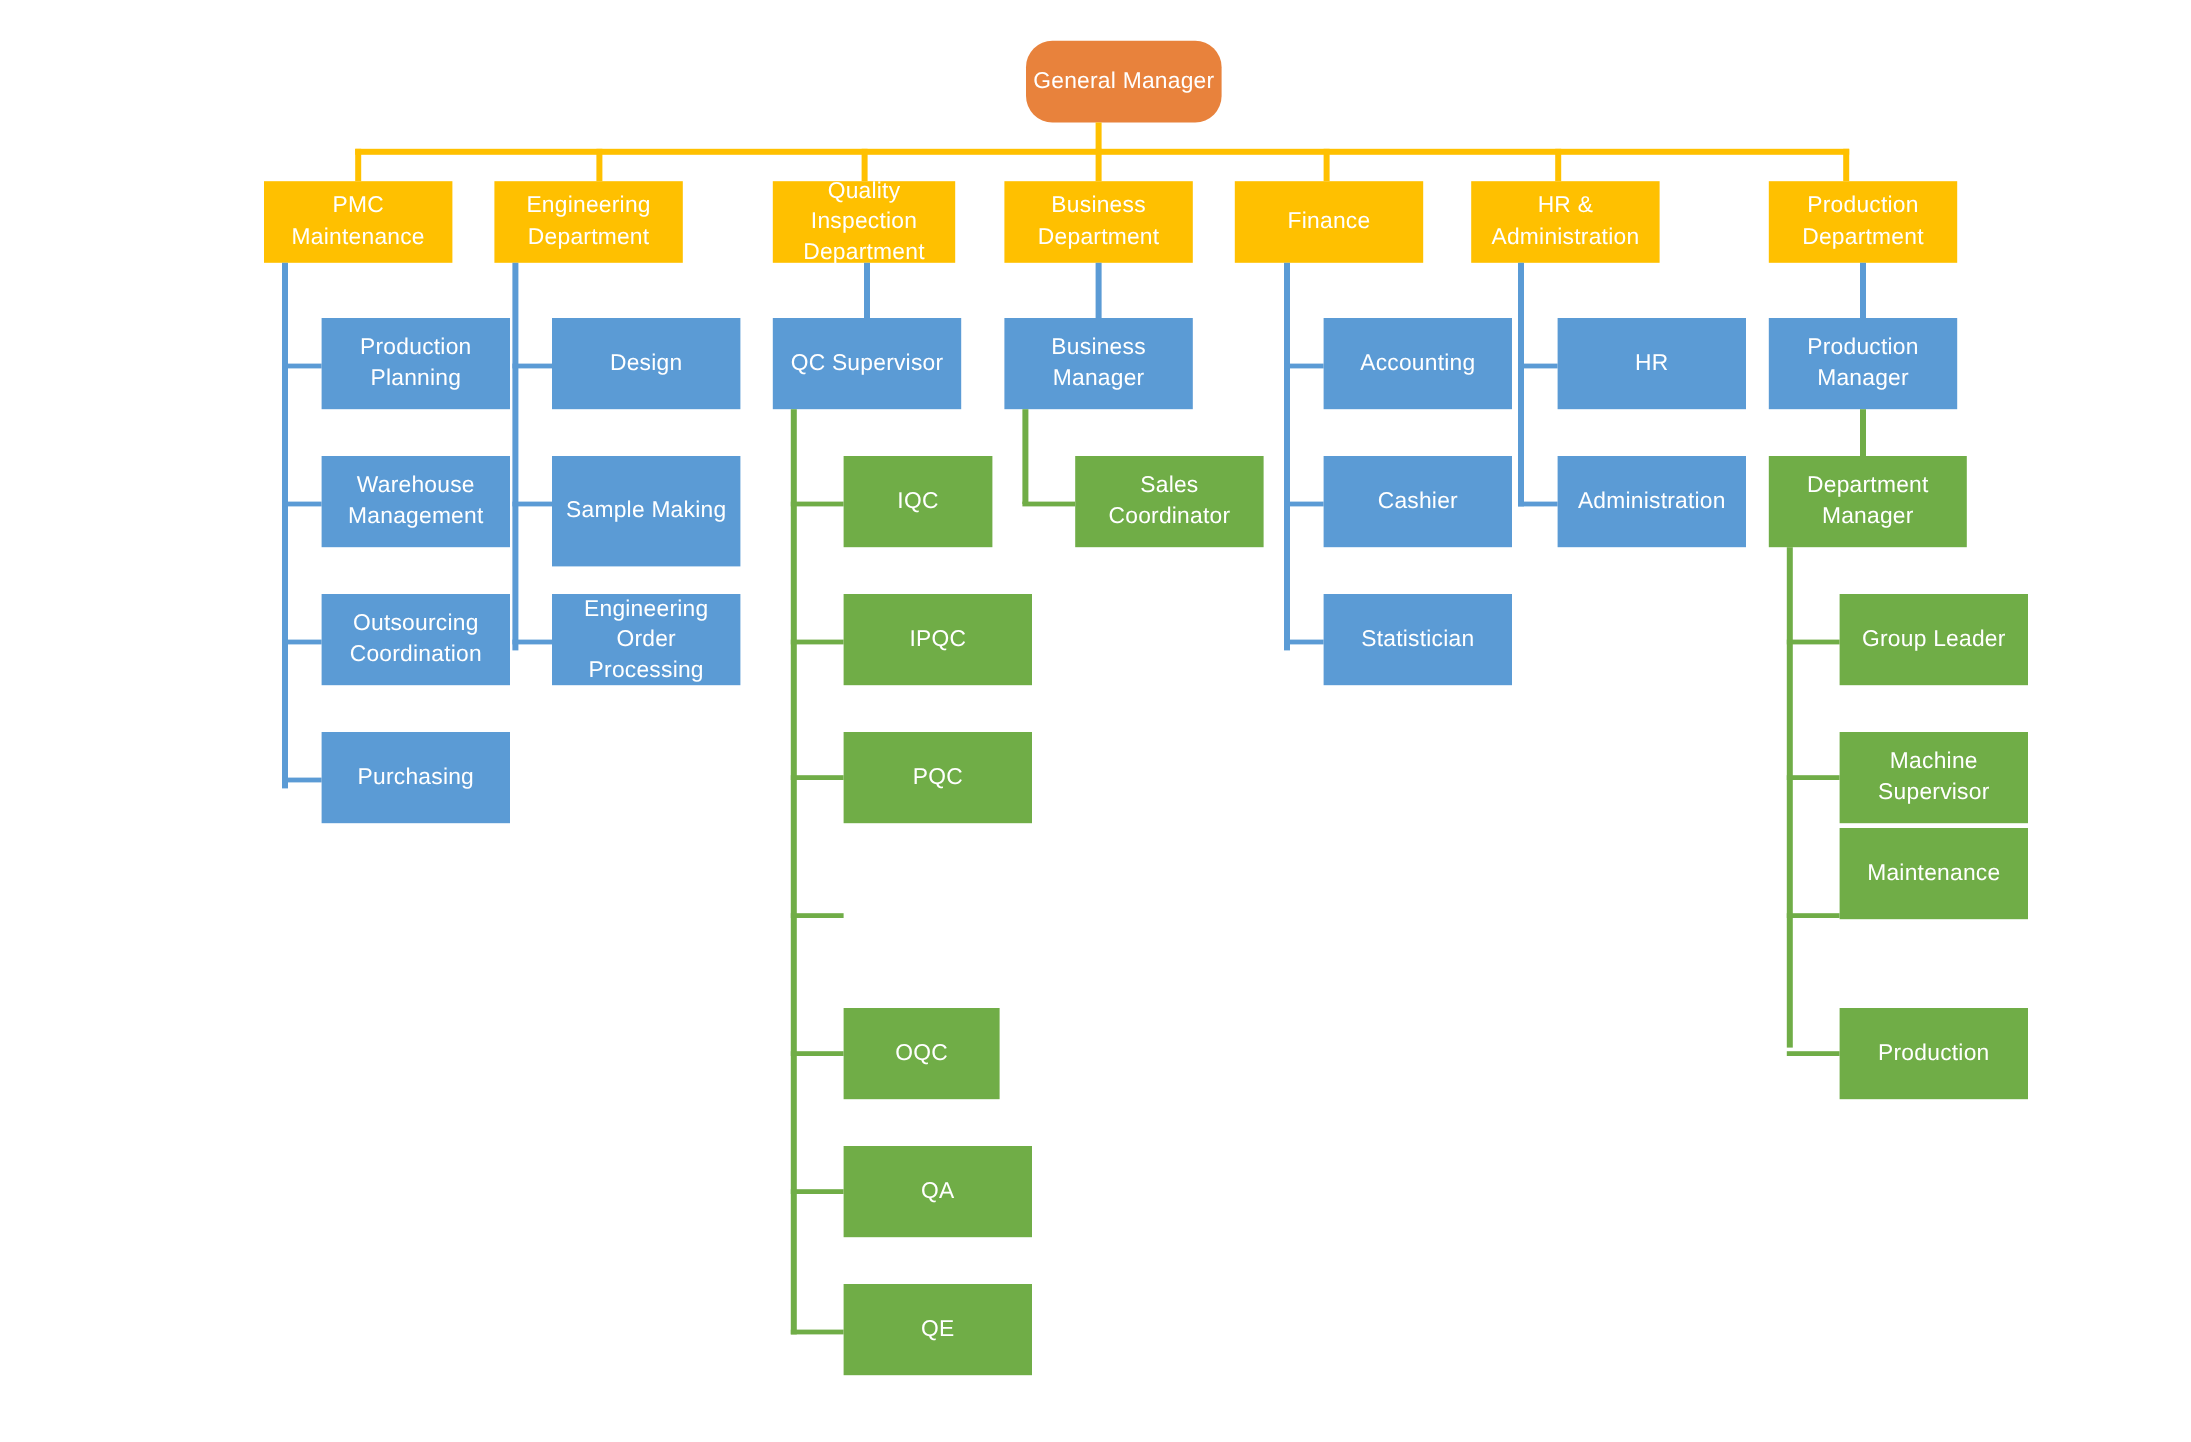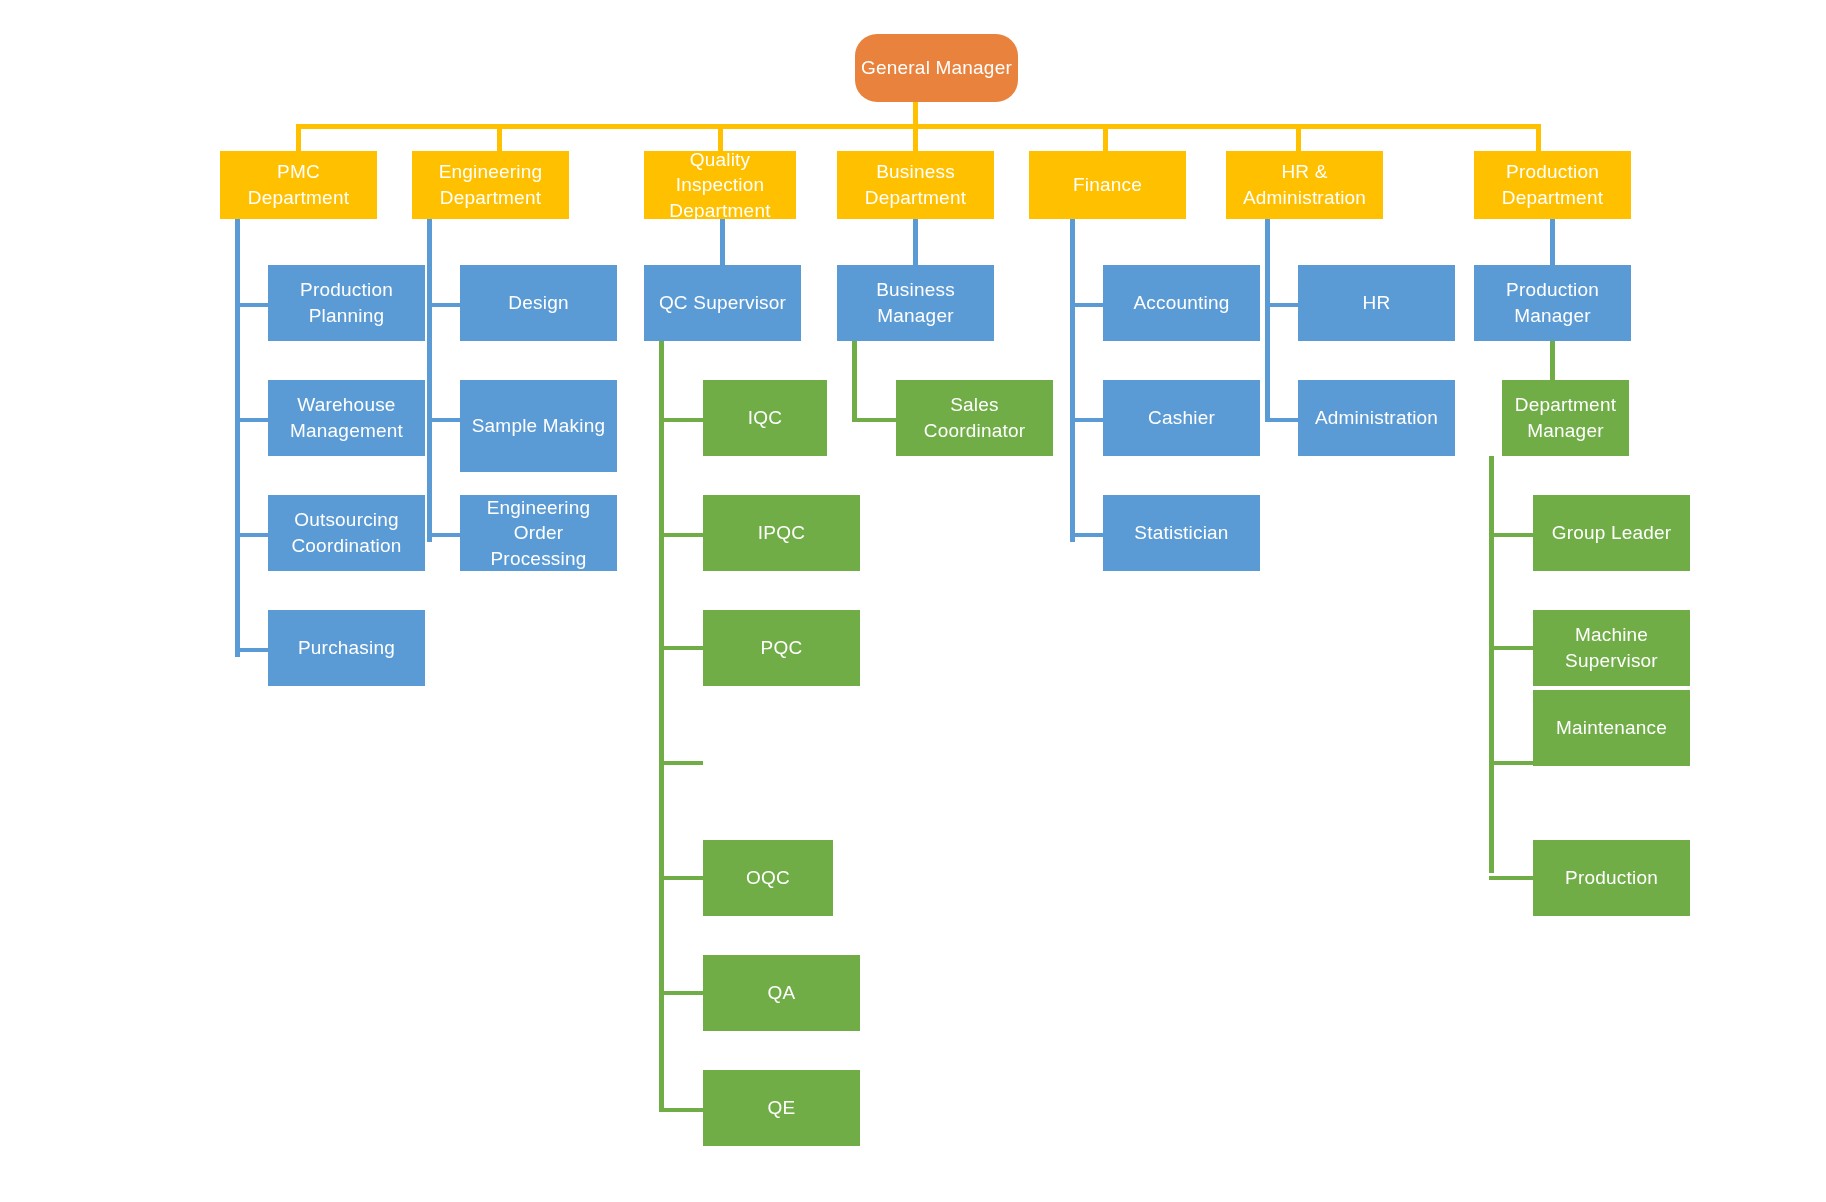--- a/index.html
+++ b/index.html
@@ -62,21 +62,21 @@
 
   <div class="conn v amber" style="left:296px; top:124px; width:5px; height:27px;"></div>
   <div class="conn v amber" style="left:497px; top:124px; width:5px; height:27px;"></div>
   <div class="conn v amber" style="left:718px; top:124px; width:5px; height:27px;"></div>
   <div class="conn v amber" style="left:913px; top:124px; width:5px; height:27px;"></div>
   <div class="conn v amber" style="left:1103px; top:124px; width:5px; height:27px;"></div>
   <div class="conn v amber" style="left:1296px; top:124px; width:5px; height:27px;"></div>
   <div class="conn v amber" style="left:1536px; top:124px; width:5px; height:27px;"></div>
 
   <div class="node dept" style="left:220px; top:151px; width:157px; height:68px;">
-    <span class="label">PMC Department</span>
+    <span class="label">PMC Maintenance</span>
   </div>
   <div class="node dept" style="left:412px; top:151px; width:157px; height:68px;">
     <span class="label">Engineering Department</span>
   </div>
   <div class="node dept" style="left:644px; top:151px; width:152px; height:68px;">
     <span class="label">Quality Inspection Department</span>
   </div>
   <div class="node dept" style="left:837px; top:151px; width:157px; height:68px;">
     <span class="label">Business Department</span>
   </div>
@@ -192,21 +192,21 @@
   <div class="node unit" style="left:1298px; top:380px; width:157px; height:76px;">
     <span class="label">Administration</span>
   </div>
 
   <div class="conn v blue" style="left:1550px; top:219px; width:5px; height:46px;"></div>
   <div class="node unit" style="left:1474px; top:265px; width:157px; height:76px;">
     <span class="label">Production Manager</span>
   </div>
 
   <div class="conn v green" style="left:1550px; top:341px; width:5px; height:39px;"></div>
-  <div class="node team" style="left:1474px; top:380px; width:127px; height:76px;margin-left:28px;">
+  <div class="node team" style="left:1474px; top:380px; width:165px; height:76px;">
     <span class="label">Department Manager</span>
   </div>
 
   <div class="conn v green" style="left:1489px; top:456px; width:5px; height:417px;"></div>
   <div class="conn h green" style="left:1489px; top:533px; width:44px; height:4px;"></div>
   <div class="conn h green" style="left:1489px; top:646px; width:44px; height:4px;"></div>
   <div class="conn h green" style="left:1489px; top:761px; width:44px; height:4px;"></div>
   <div class="conn h green" style="left:1489px; top:876px; width:44px; height:4px;"></div>
 
   <div class="node team" style="left:1533px; top:495px; width:157px; height:76px;">

